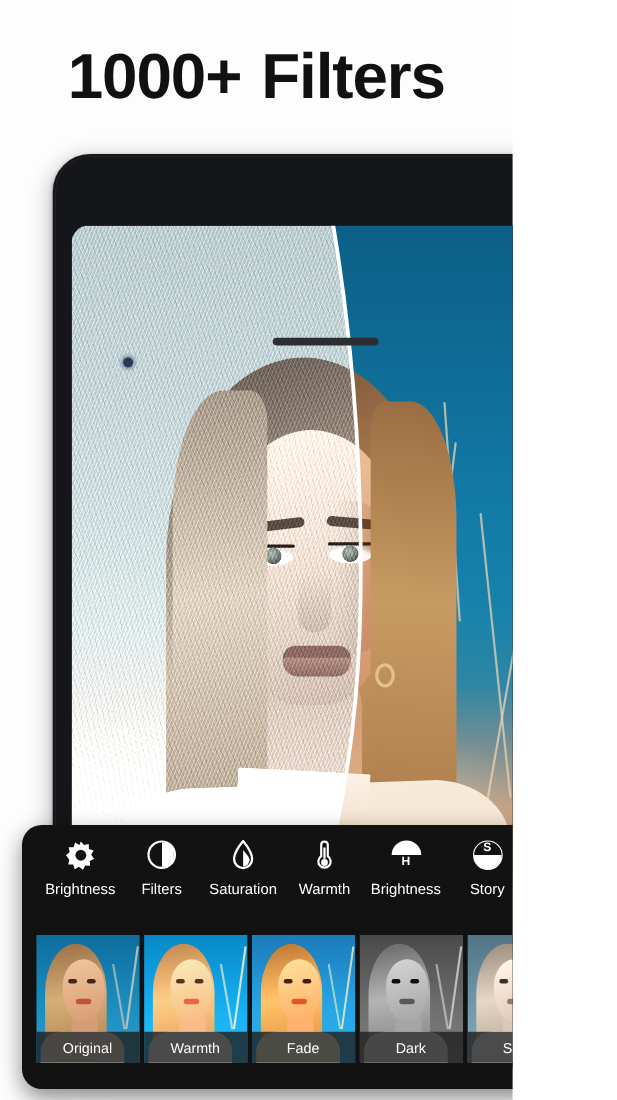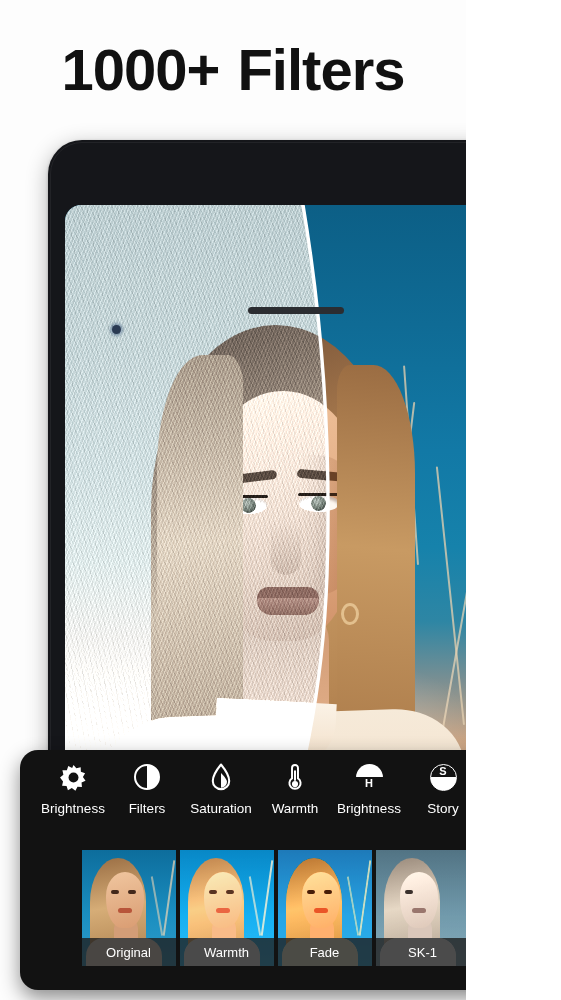--- a/index.html
+++ b/index.html
@@ -541,20 +541,35 @@
             <div class="nk"></div>
             <div class="fc"></div>
           <div class="e1"></div>
             <div class="e2"></div>
             <div class="lp"></div>
             <div class="sh"></div>
         </div>
         <div class="thumb-label">Fade</div>
       </div>
 
+      <div class="thumb">
+        <div class="thumb-img mini f-dark">
+          <div class="bg"></div>
+            <div class="gr"></div>
+            <div class="gr2"></div>
+          <div class="hair"></div>
+            <div class="nk"></div>
+            <div class="fc"></div>
+          <div class="e1"></div>
+            <div class="e2"></div>
+            <div class="lp"></div>
+            <div class="sh"></div>
+        </div>
+        <div class="thumb-label">Dark</div>
+      </div>
 
 
       <div class="thumb">
         <div class="thumb-img mini f-sk1">
           <div class="bg"></div>
           <div class="hair"></div>
             <div class="nk"></div>
             <div class="fc"></div>
           <div class="e1"></div>
             <div class="lp"></div>

